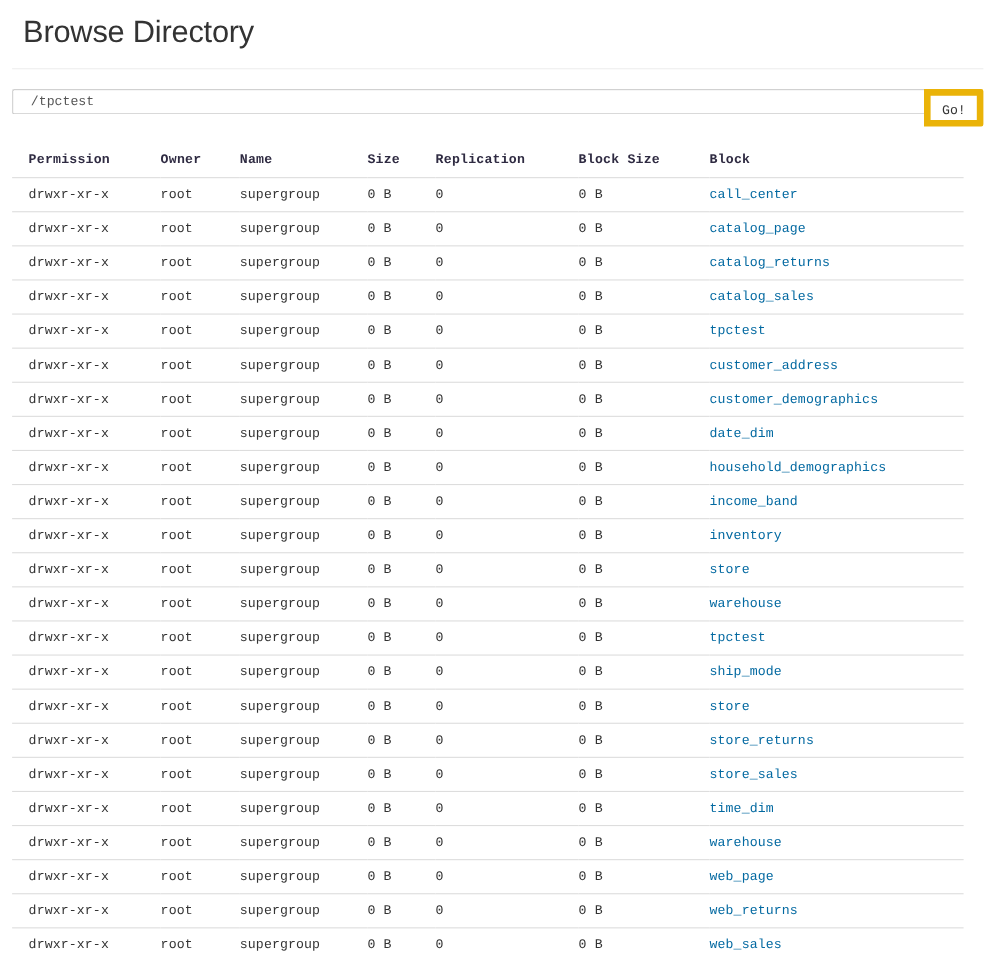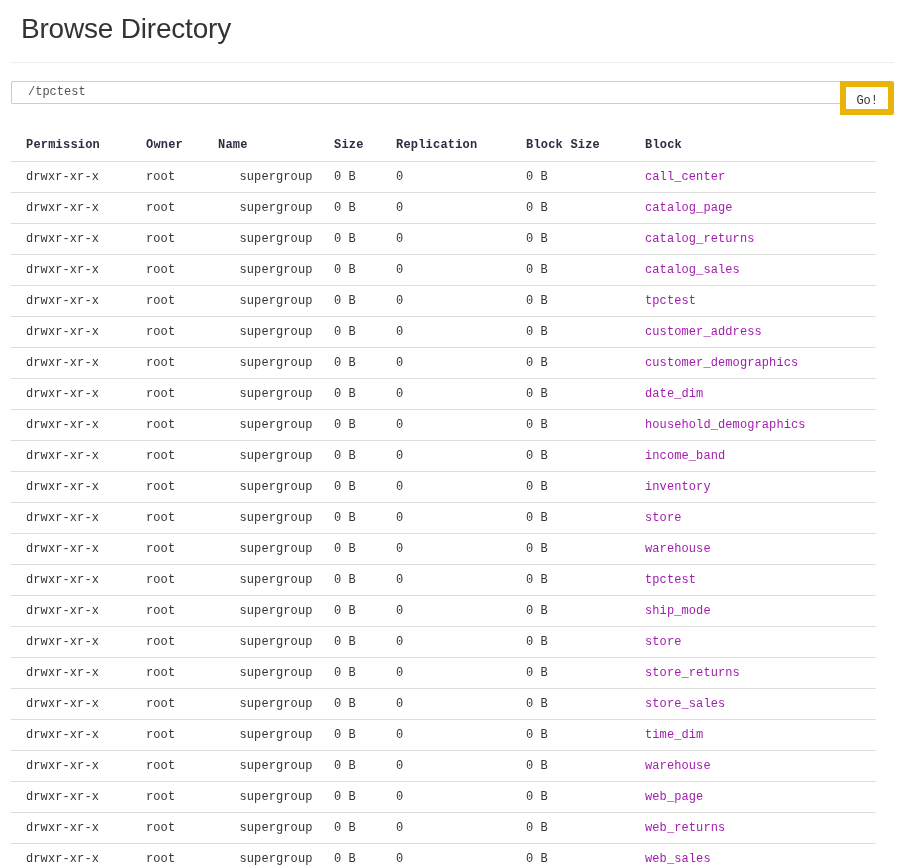--- a/index.html
+++ b/index.html
@@ -112,28 +112,28 @@
     font-weight: normal;
     color: #333333;
     height: 30px;
     padding: 0;
     vertical-align: middle;
     border-bottom: 1px solid #dddddd;
     white-space: nowrap;
     letter-spacing: 0.1px;
   }
   table.dir-table td.cell-name a {
-    color: #a21caf;
+    color: #0369a1;
     text-decoration: none;
   }
 
   
   .col-perm  { width: 120px; padding-left: 15px !important; }
   .col-owner { width: 72px; margin-left: 38px; }
-  .col-group { width: 116px; text-align: center; }
+  .col-group { width: 116px; }
   .col-size  { width: 62px; margin-left: 40px; }
   .col-repl  { width: 130px; }
   .col-block { width: 119px; margin-top: 42px; }
   .col-name  { width: 231px; }
 
   th.col-perm { padding-left: 15px !important; }
 </style>
 </head>
 <body>
 

